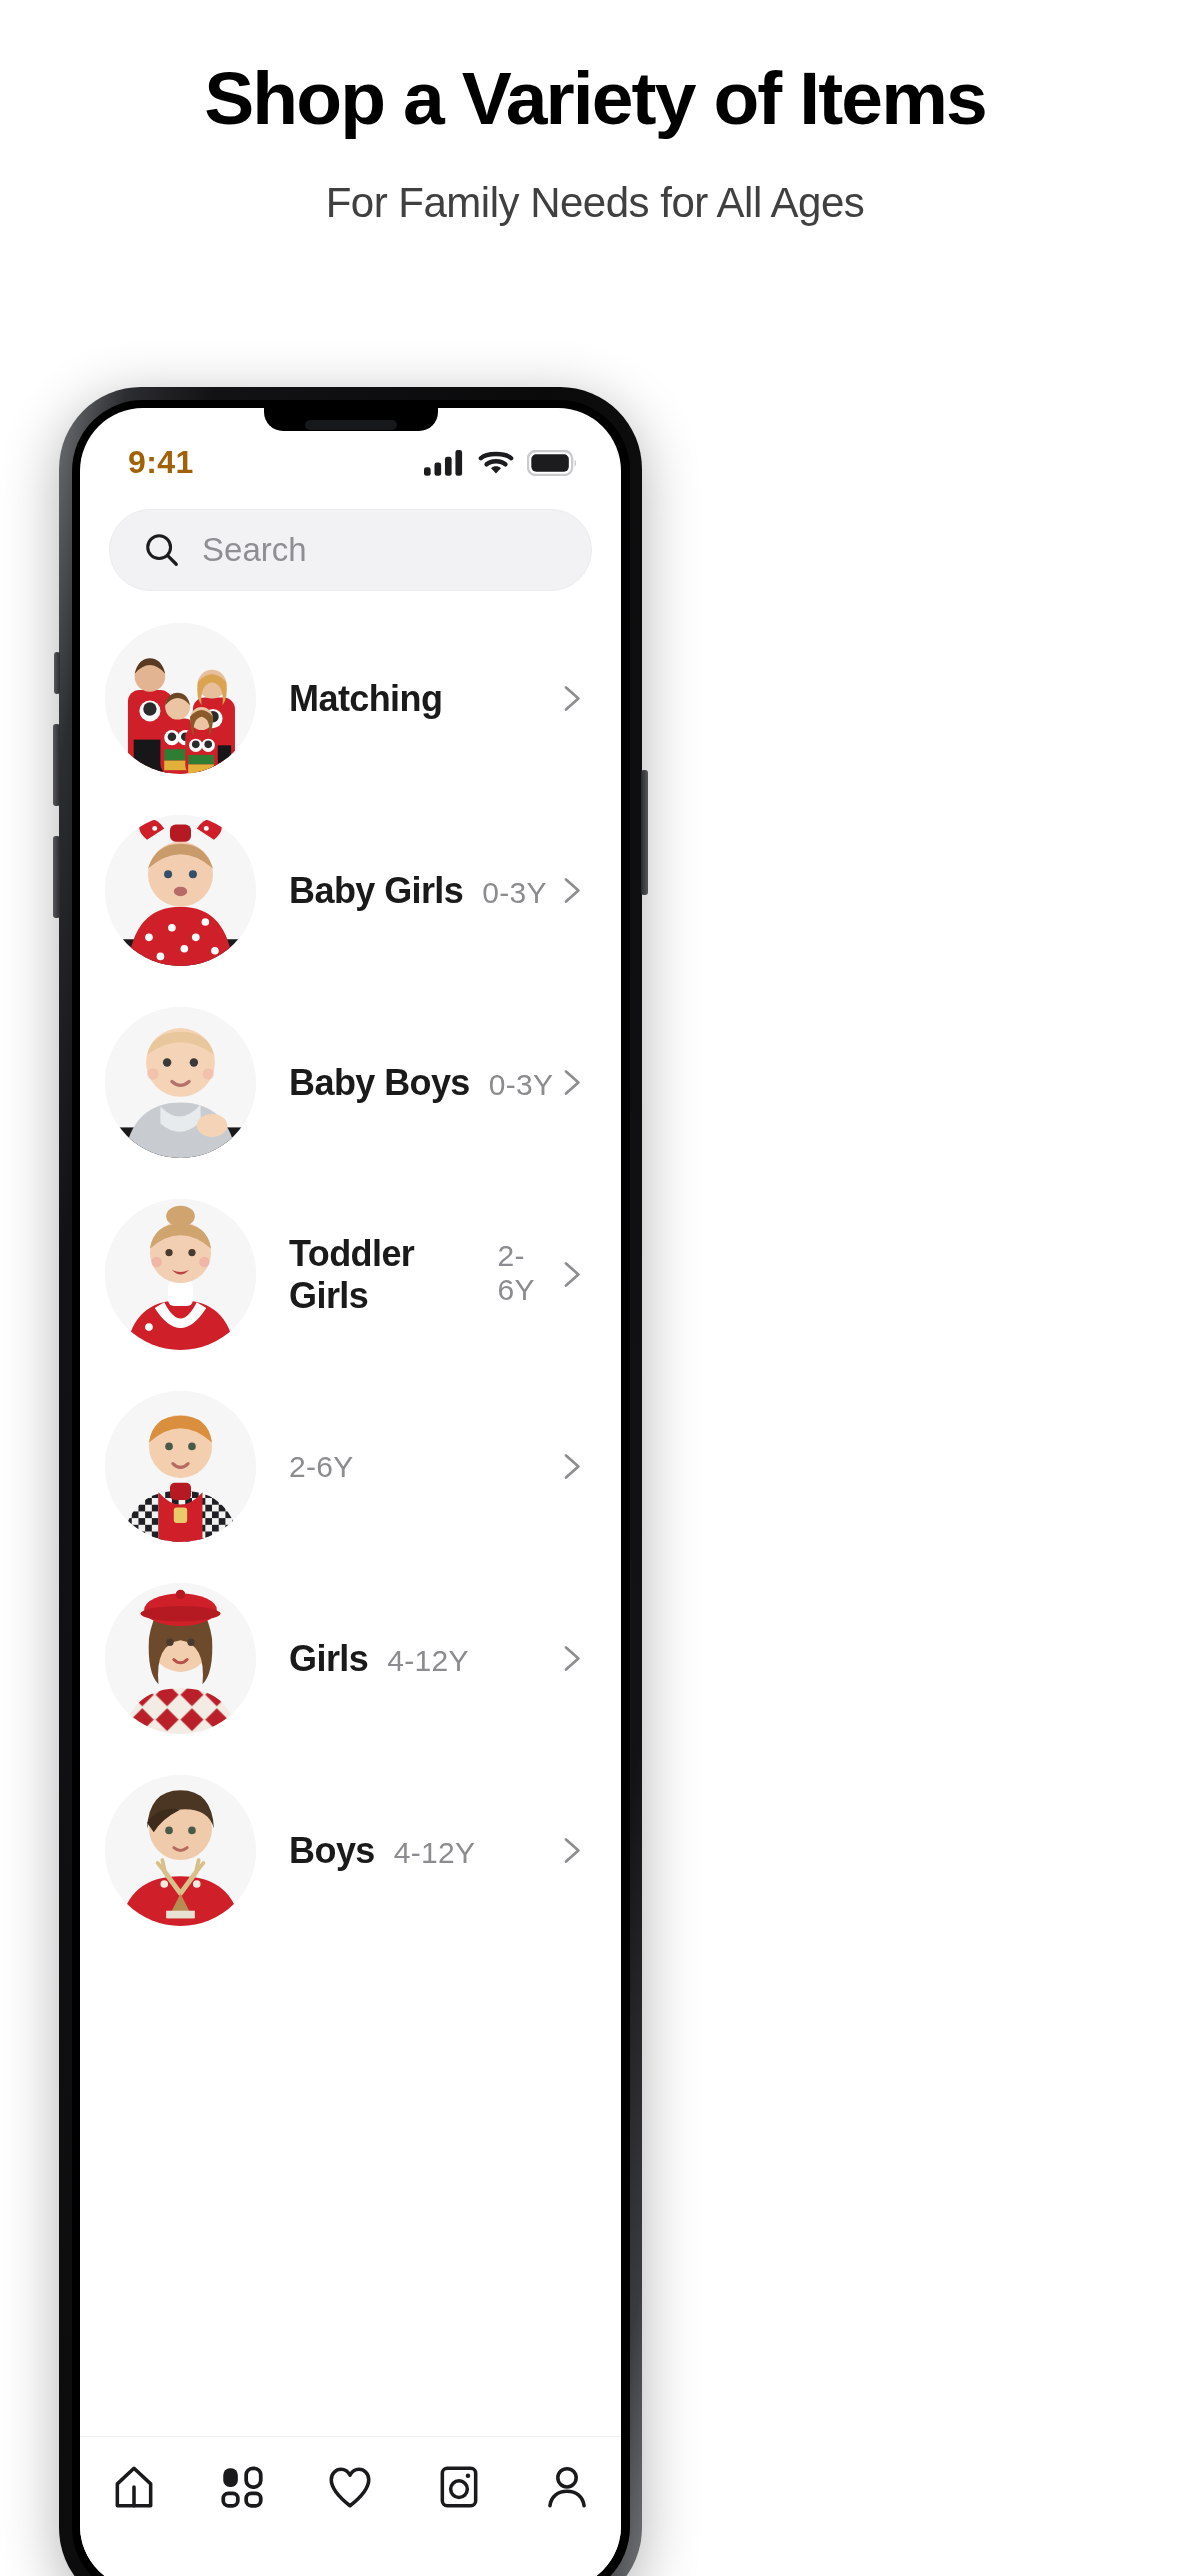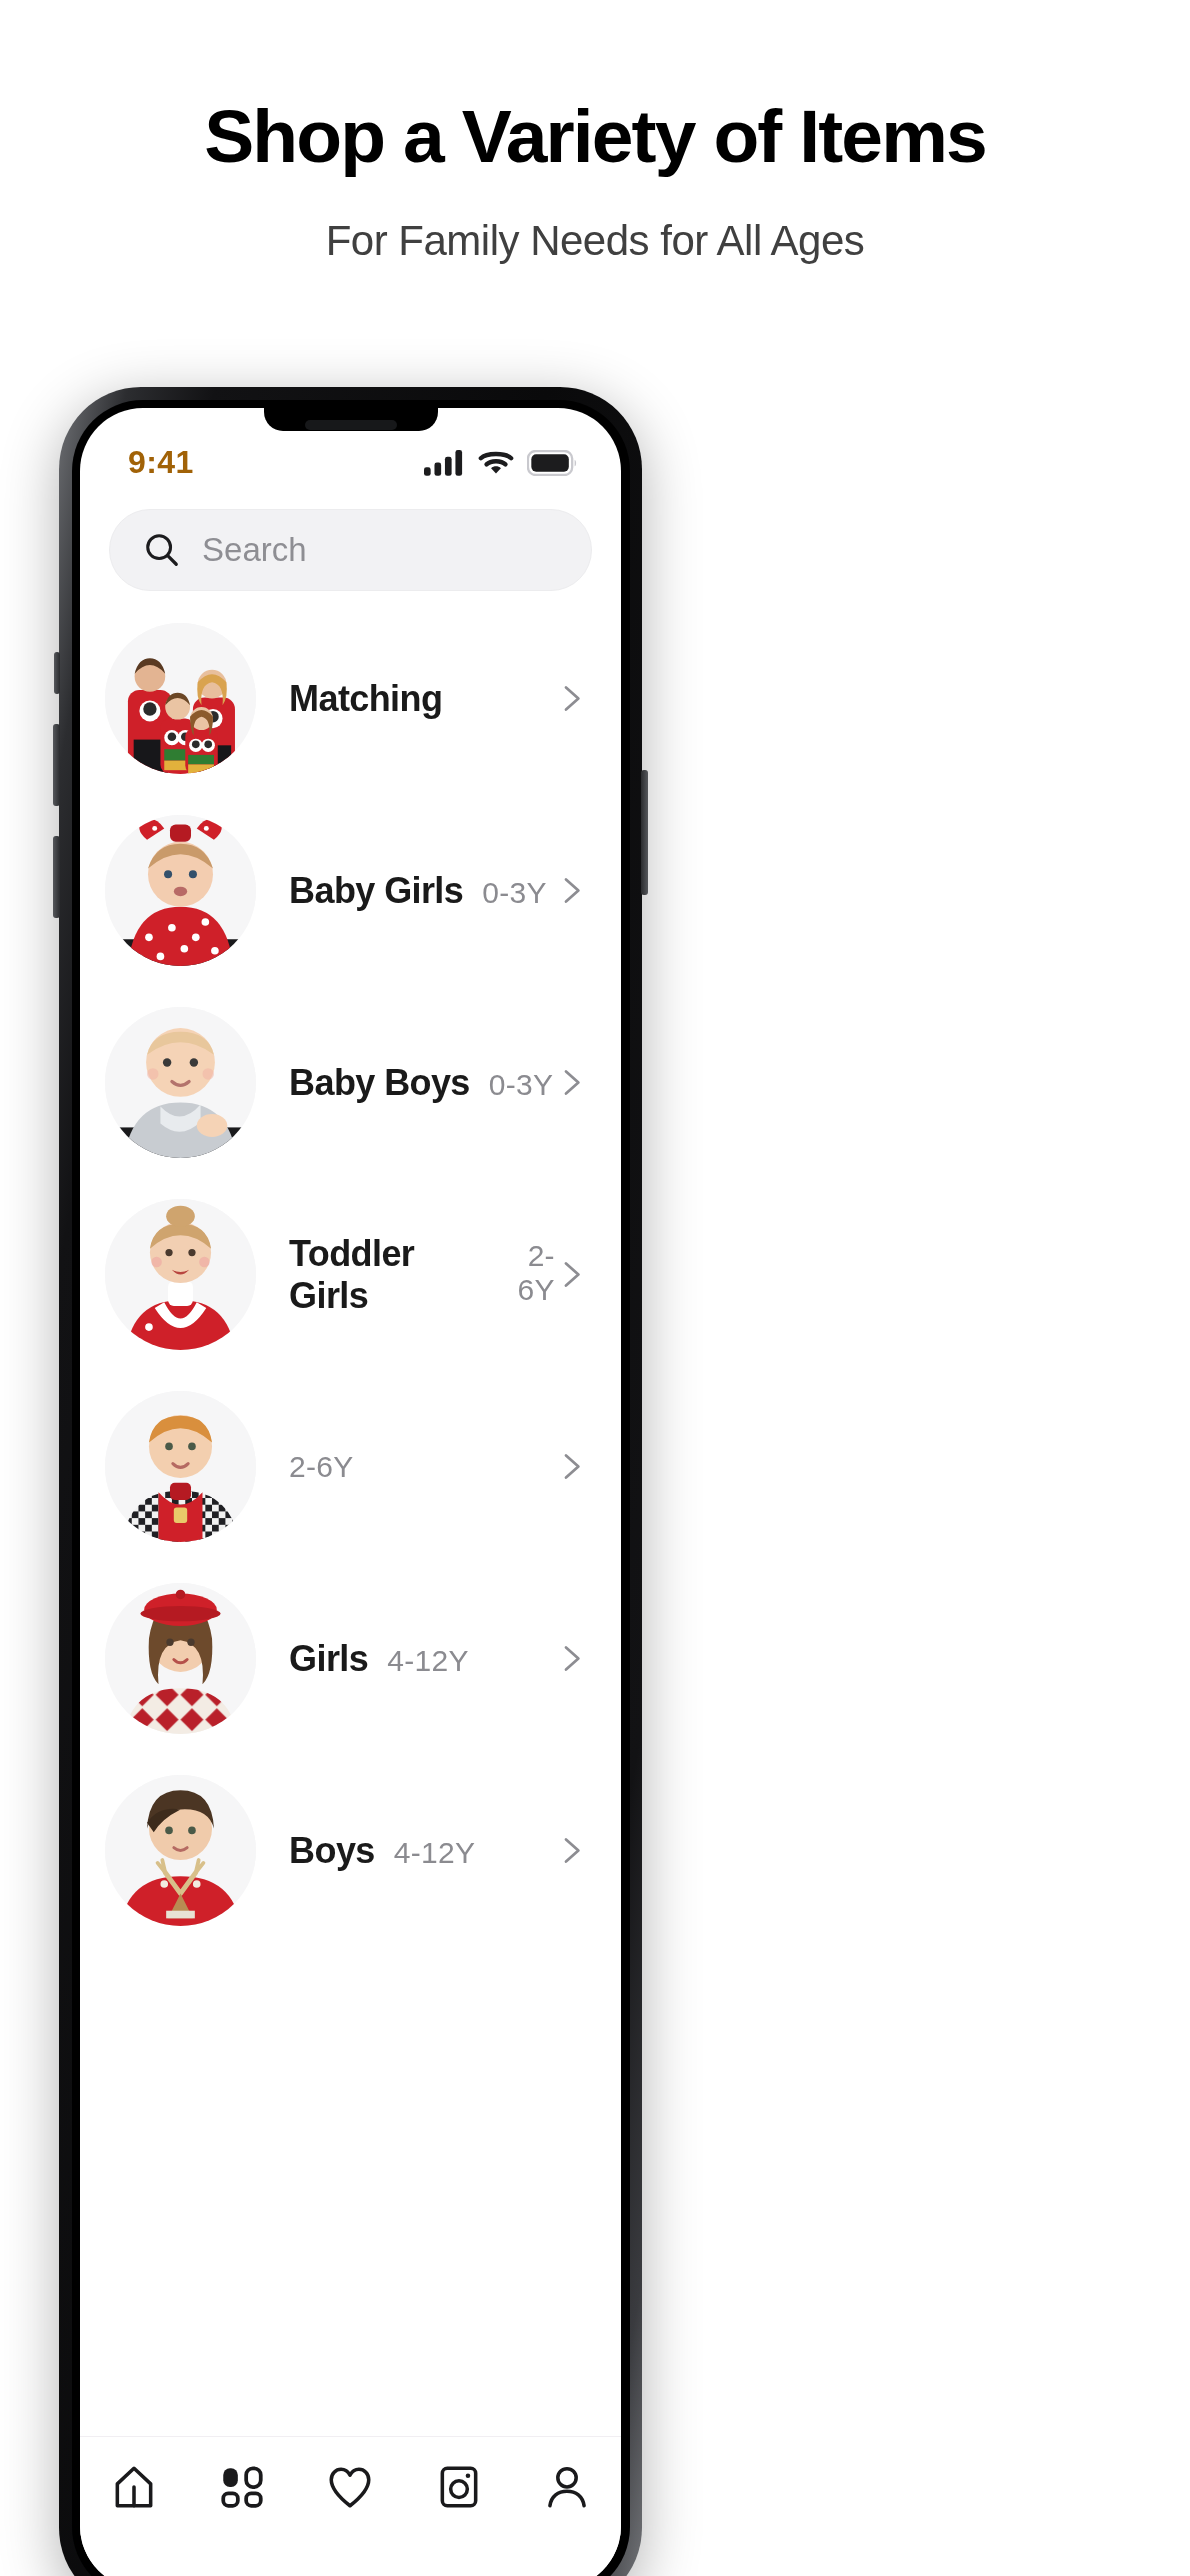--- a/index.html
+++ b/index.html
@@ -8,21 +8,21 @@
     background:#ffffff;
     font-family:"Liberation Sans", sans-serif;
     overflow:hidden;
   }
   .page { position:relative; width:1190px; height:2576px; background:#fff; }
 
   
   .promo { position:absolute; left:0; top:0; width:1190px; text-align:center; }
   .promo-title {
     font-size:75px; line-height:84px; font-weight:700; letter-spacing:-1.9px;
-    color:#000; padding:0 144px; margin-top:94px;
+    color:#000; padding:0 144px; margin-top:56px;
   }
   .promo-sub {
     font-size:42px; line-height:54px; font-weight:500; color:#404040;
     margin-top:36px; letter-spacing:-0.5px;
   }
 
   
   .phone {
     position:absolute; left:59px; top:387px;
     width:583px; height:2223px;
@@ -79,21 +79,21 @@
   .cat-list { padding:11.5px 0 0 0; }
   .cat-row {
     display:flex; align-items:center; height:192px; padding:0 33px 0 25px;
   }
   .avatar {
     position:relative; width:151px; height:151px; min-width:151px;
     border-radius:50%; background:#f6f6f7; overflow:hidden; flex:0 0 auto;
   }
   .cat-text { flex:1; display:flex; align-items:baseline; gap:19px; padding-left:33px; }
   .cat-name { font-size:36px; font-weight:700; color:#1a1a1a; letter-spacing:-0.6px; }
-  .cat-age  { font-size:30px; font-weight:400; color:#8b8b90; letter-spacing:0.3px;text-align:right; }
+  .cat-age  { font-size:30px; font-weight:400; color:#8b8b90; letter-spacing:0.3px; }
   .chev { width:33px; height:33px; flex:0 0 auto; }
 
   
   .tabbar {
     position:absolute; left:0; right:0; bottom:0; height:153px;
     border-top:1px solid #f1eef2; background:#fff;
     display:flex; align-items:flex-start; padding-top:25px;
   }
   .tab { flex:1; display:flex; align-items:center; justify-content:center; }
 </style>

